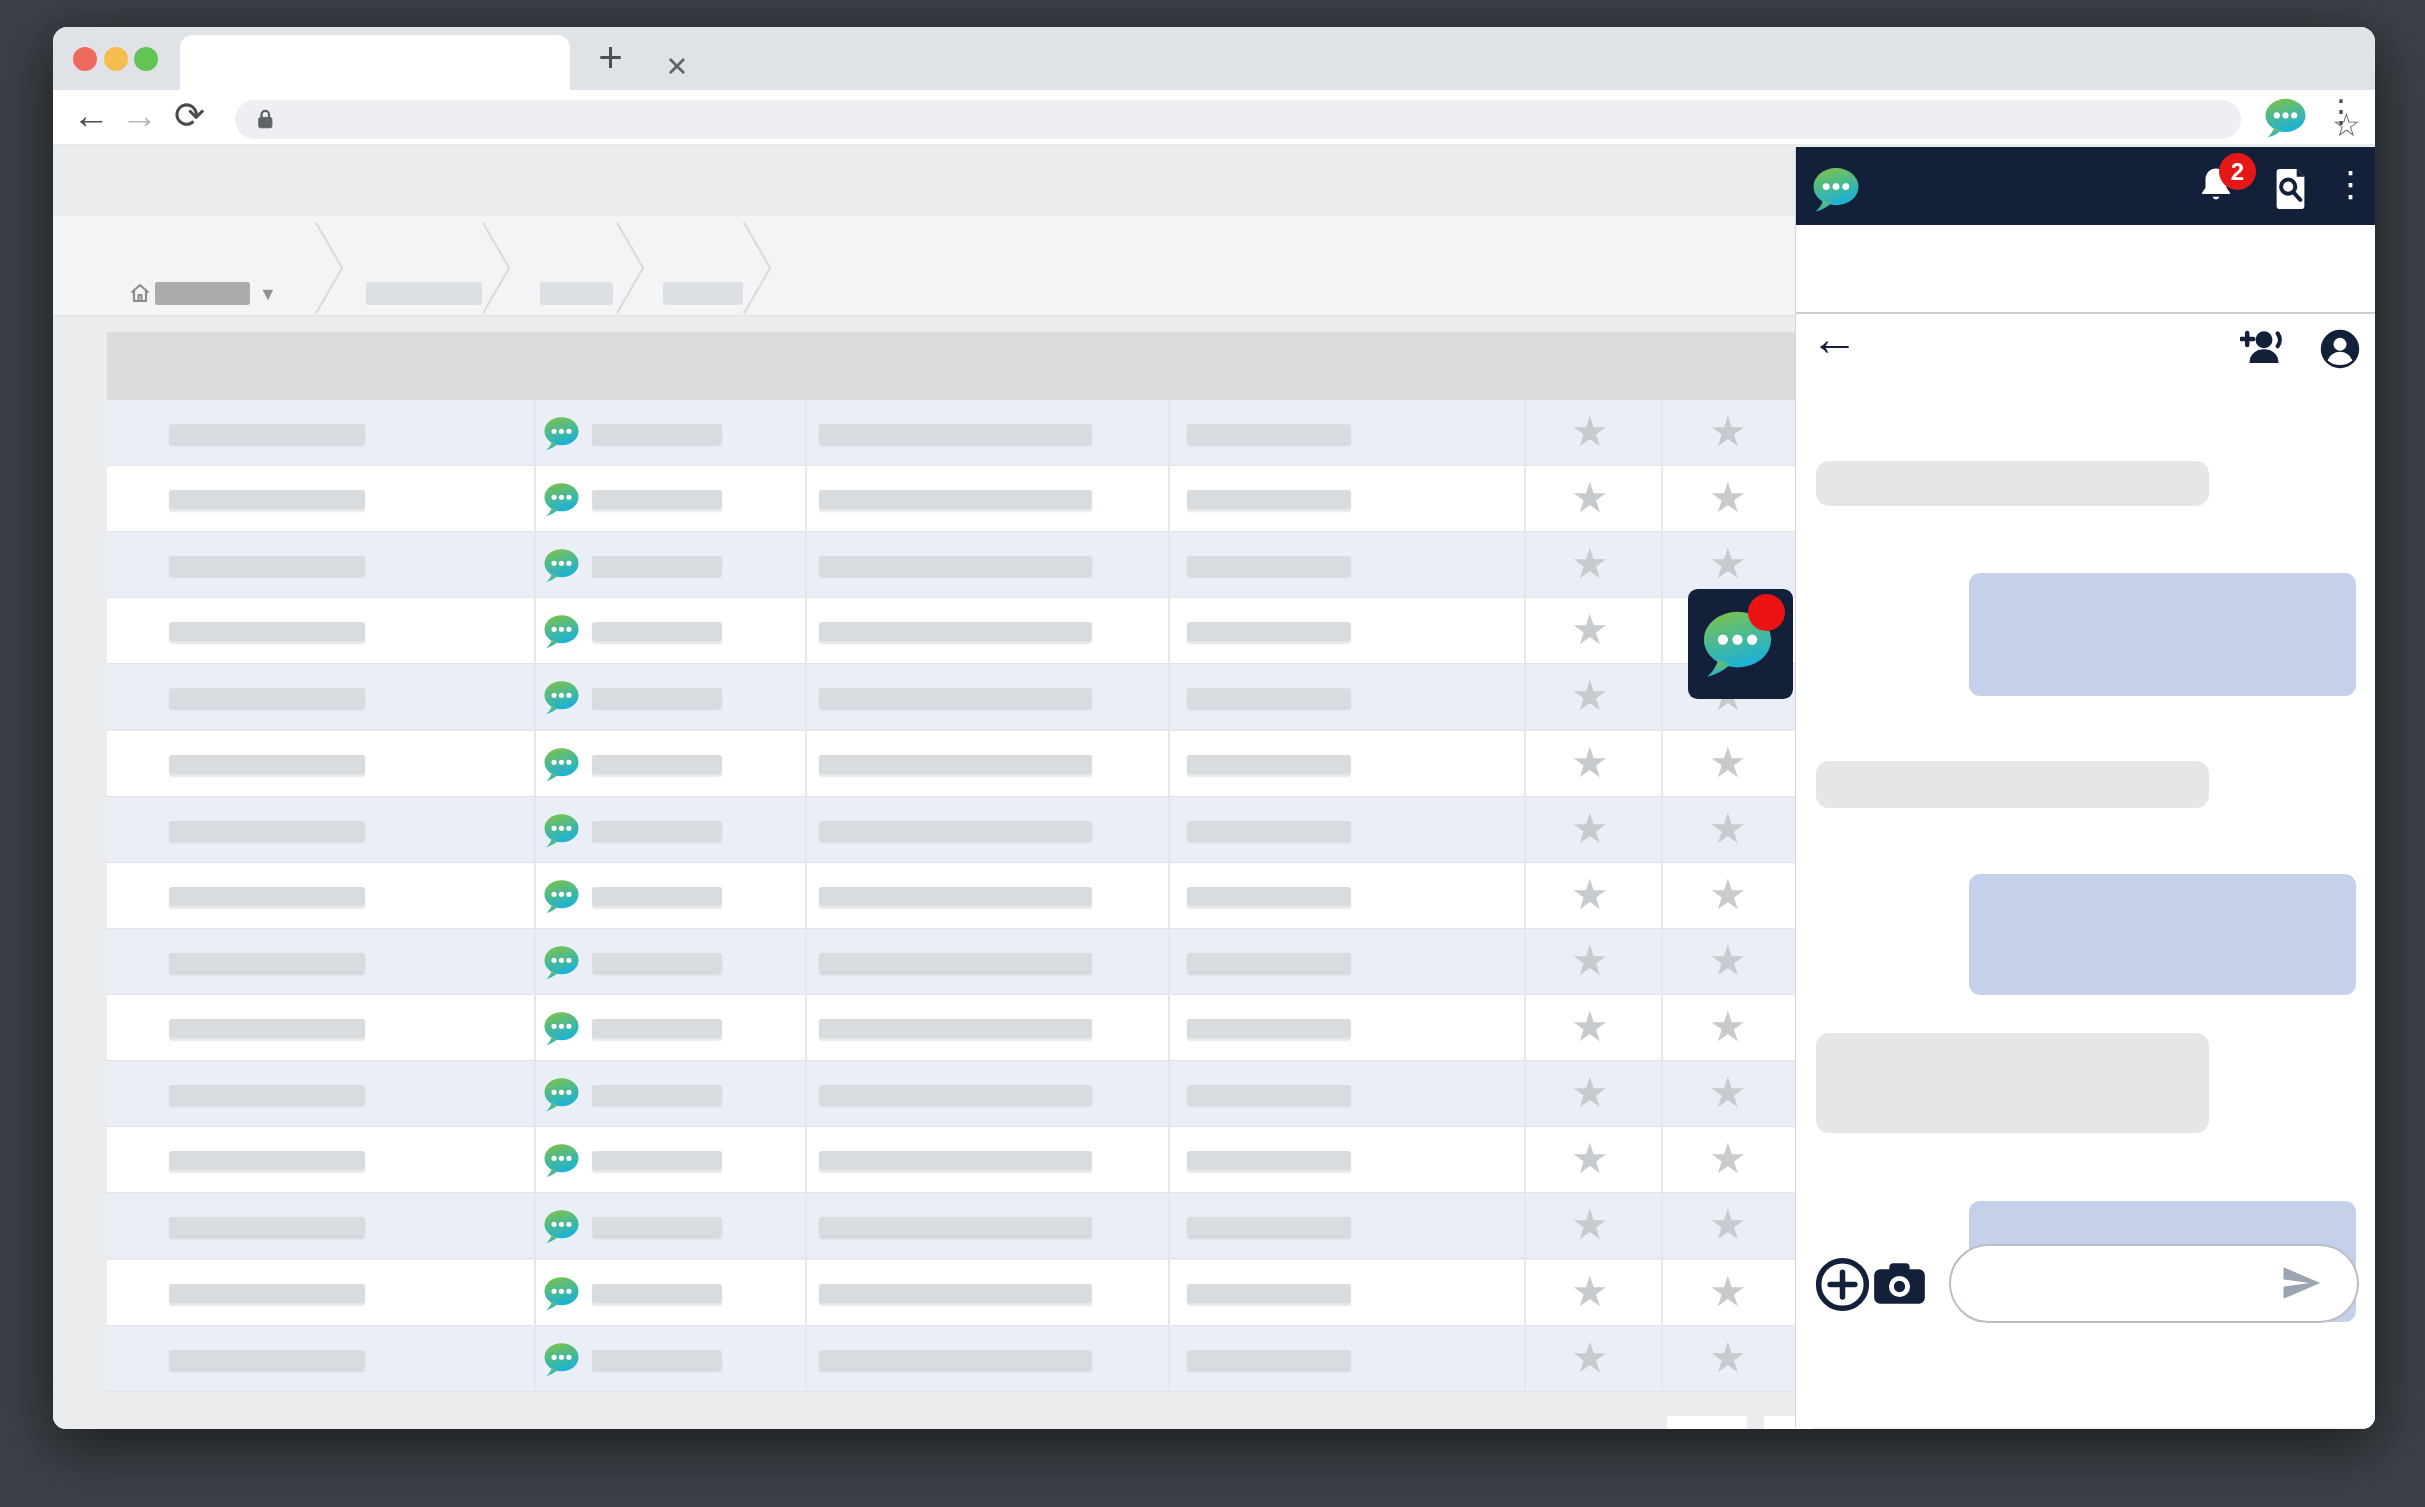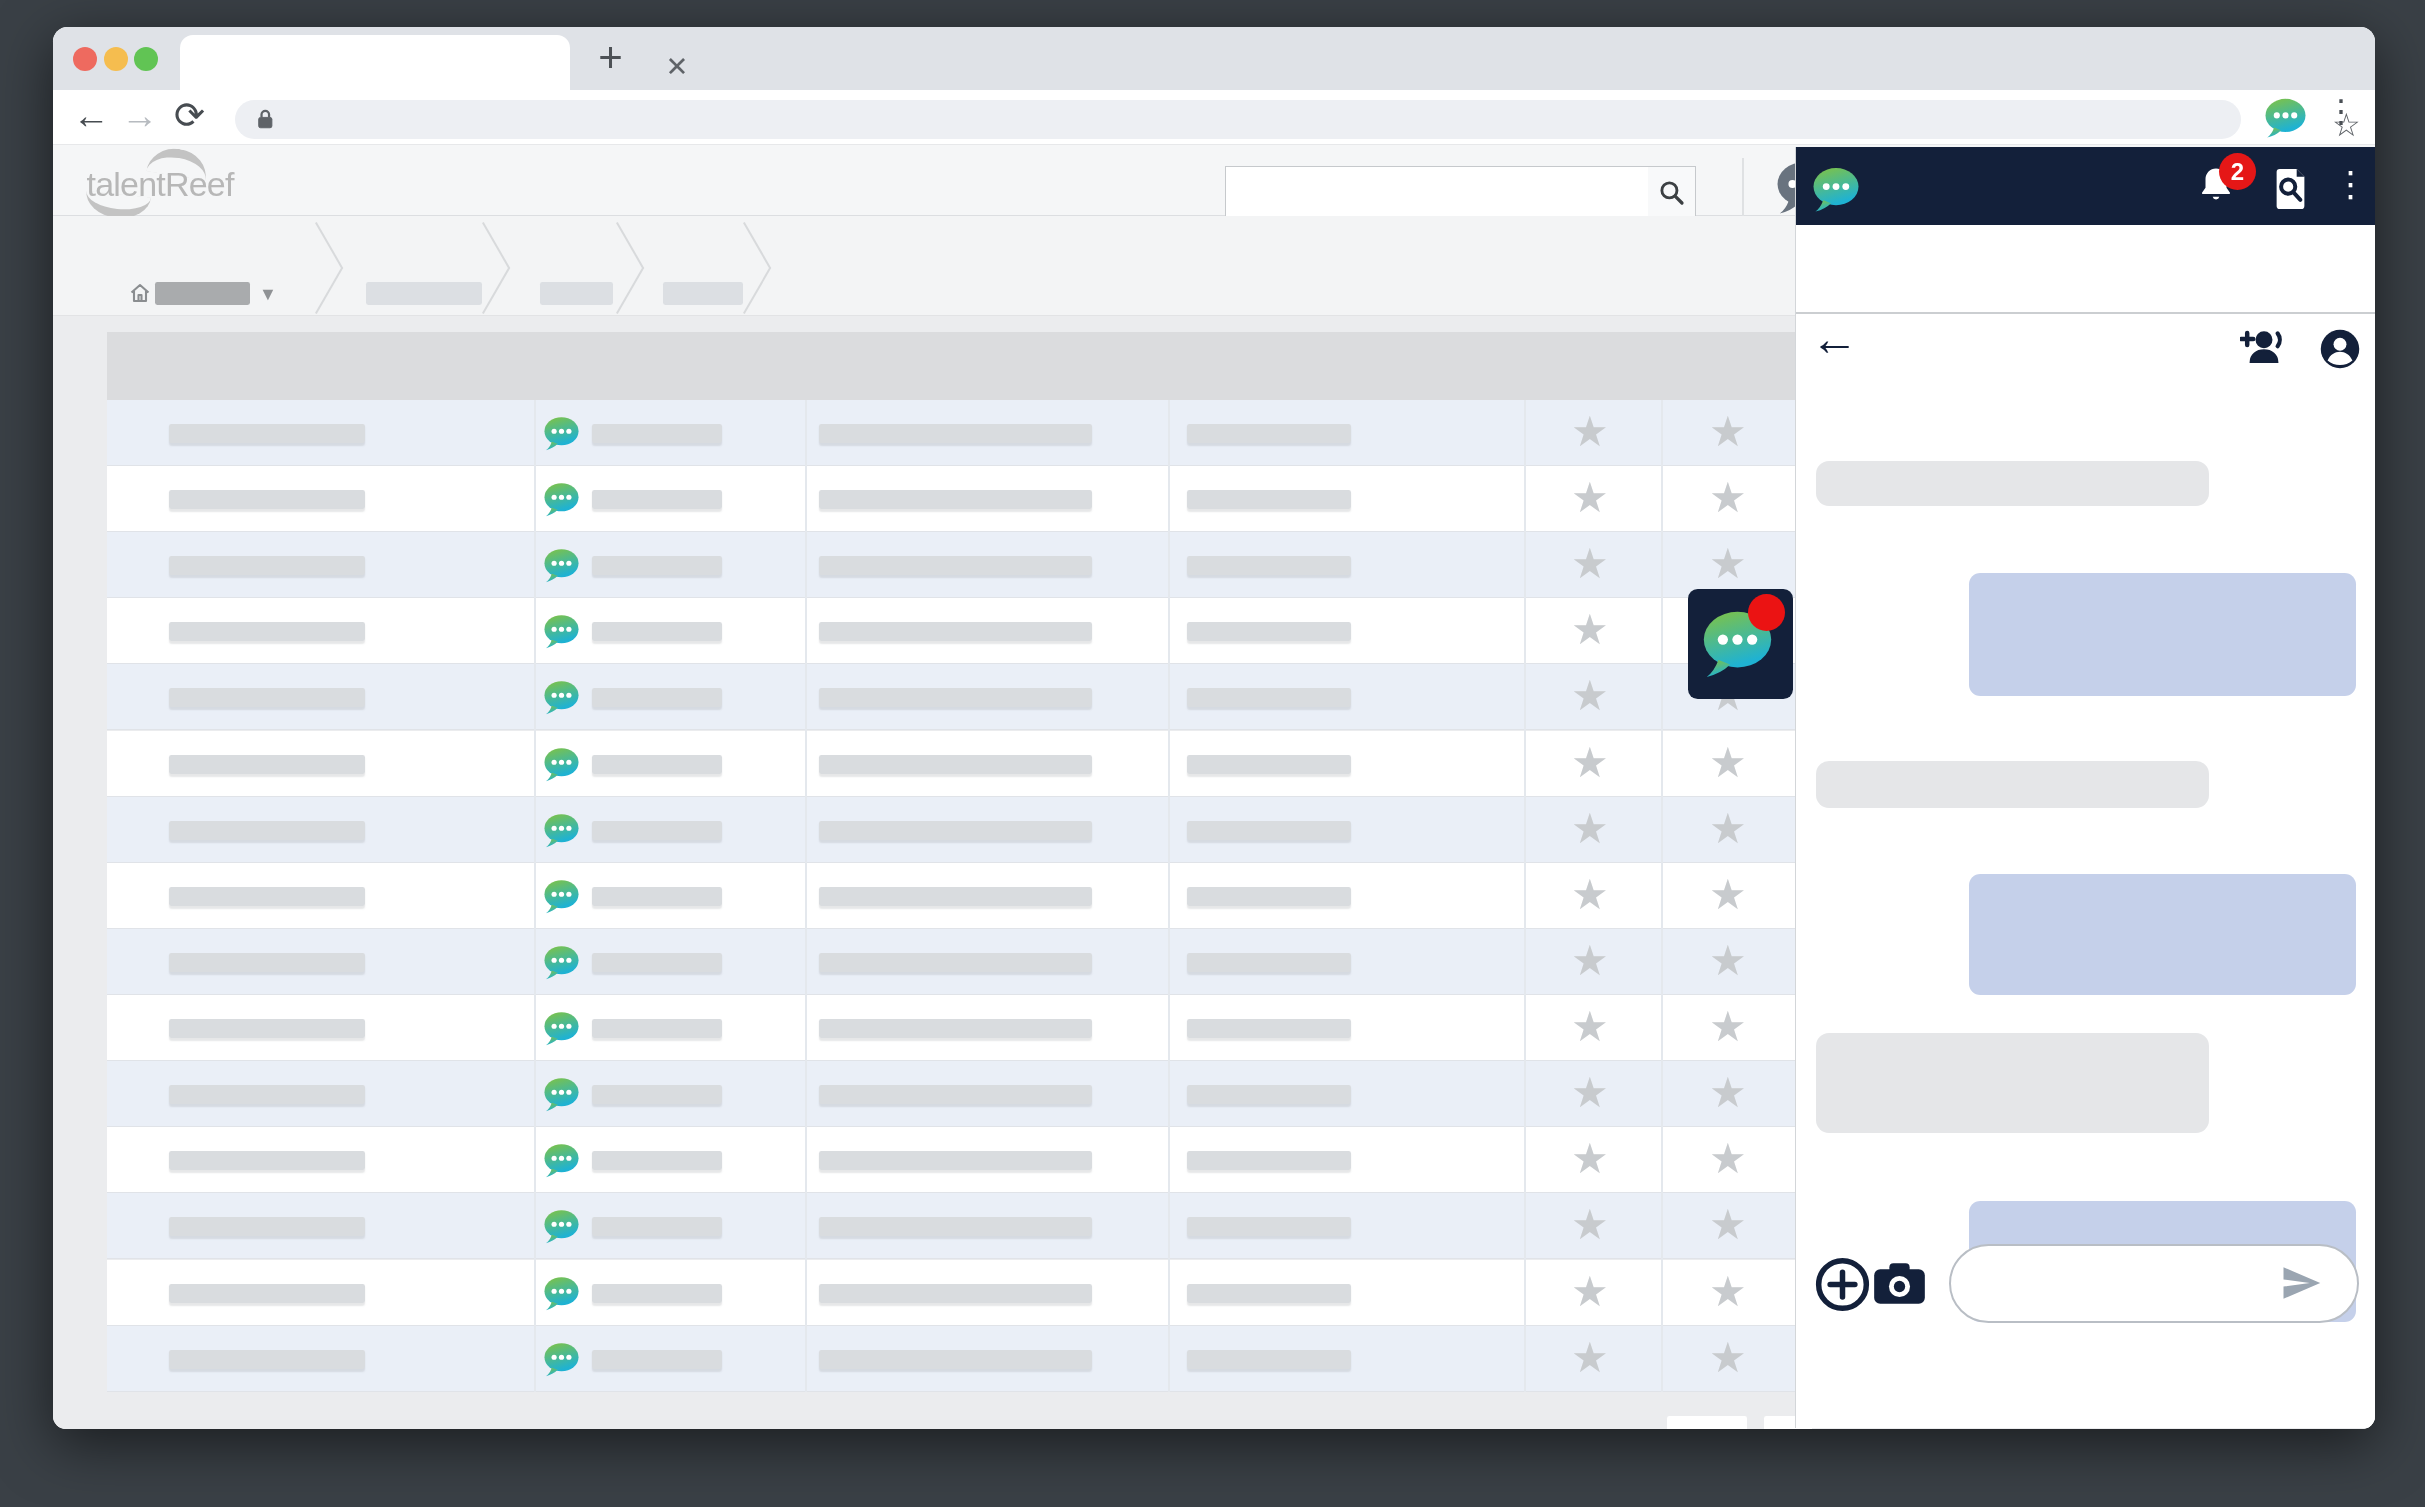--- a/index.html
+++ b/index.html
@@ -185,37 +185,20 @@
       <span id="bookmark-star" class="abs">☆</span>
     </div>
     <svg id="ext-chat-icon" class="abs" width="45" height="40" fill="url(#gradBubble)" viewBox="0 0 56 50">
         <use href="#sym-bubble"></use>
       </svg>
     <span id="browser-kebab" class="abs">⋮</span>
   </div>
 
   <div id="app" class="abs">
 
-    <div id="app-header" class="abs">
-      <div id="logo" class="abs">
-        <span class="swoosh" id="swoosh-top"></span>
-        <span class="swoosh" id="swoosh-bottom"></span>
-        <span id="logo-text">talentReef</span>
-      </div>
-      <input id="app-search-input" class="abs" placeholder="" style="">
-      <div id="app-search-btn" class="abs">
-        <svg class="abs" style="left:9.7px;top:11.3px" width="27.4" height="27.4" stroke="#3c4043" viewBox="0 0 34 34">
-            <use href="#sym-magnifier"></use>
-          </svg>
-      </div>
-      <div id="hdr-divider" class="abs"></div>
-      <svg id="hdr-chat-icon" class="abs" width="60" height="53" fill="#69737f" viewBox="0 0 74 66">
-          <use href="#sym-bubble"></use>
-        </svg>
-    </div>
 
     <div id="breadcrumb" class="abs">
       <svg id="bc-home" class="abs" width="24" height="24" stroke="#8a8d90" viewBox="0 0 30 30">
           <use href="#sym-home"></use>
         </svg>
       <span id="bc-caret" class="abs">▼</span>
 
     <div class="bc-bar bc-solid" style="left: 102px; width: 95px;"></div>
         <div class="bc-bar bc-ghost" style="left: 313px; width: 116px;"></div>
         <div class="bc-bar bc-ghost" style="left: 487px; width: 73px;"></div>

